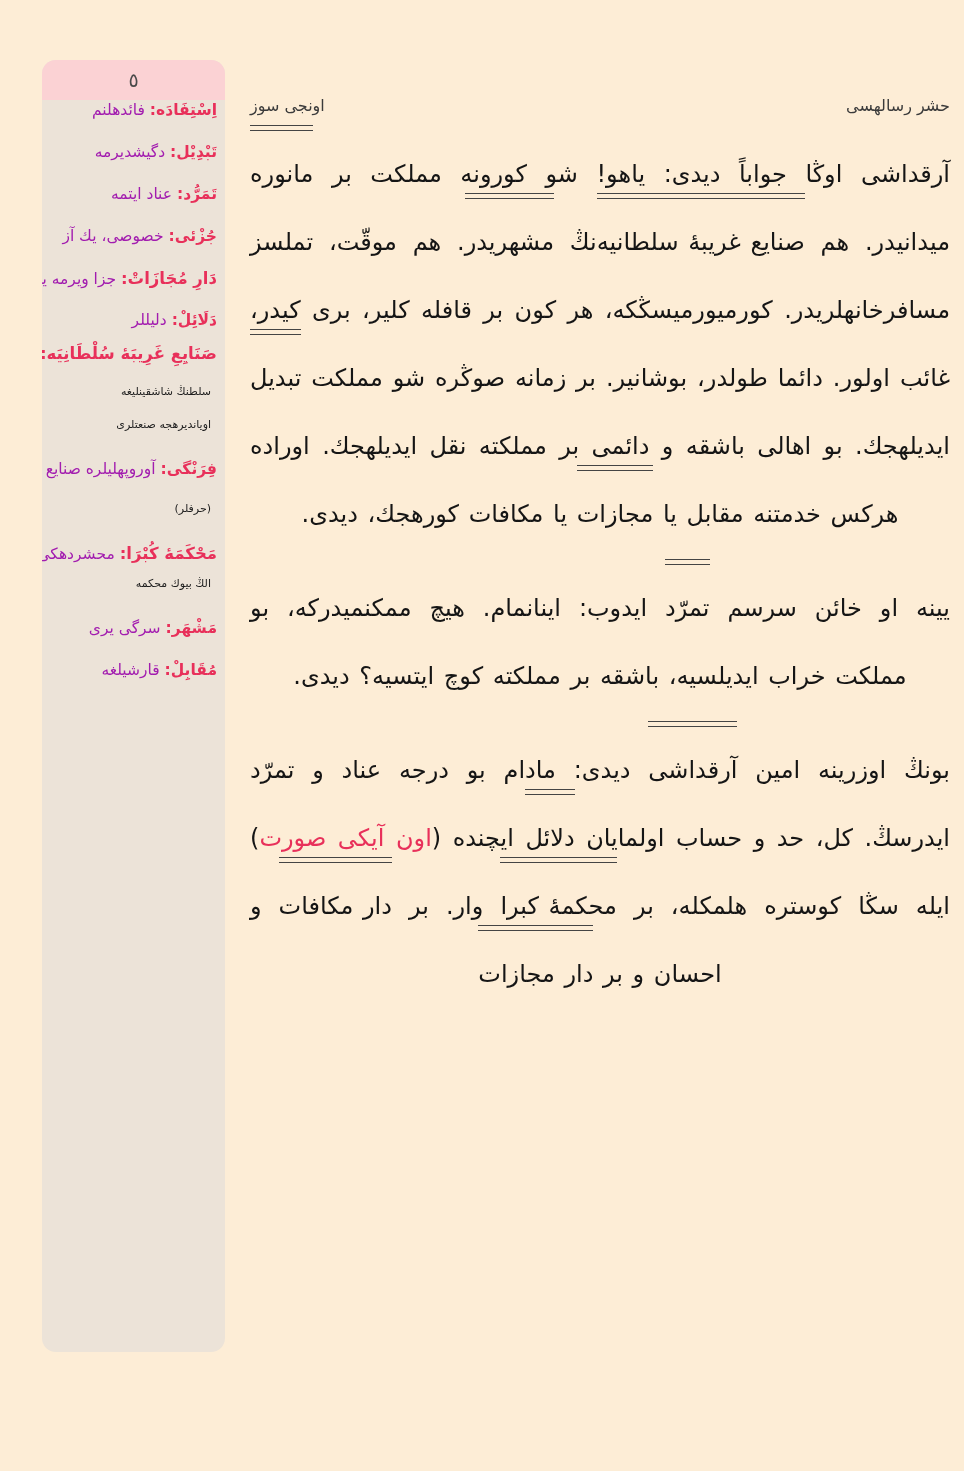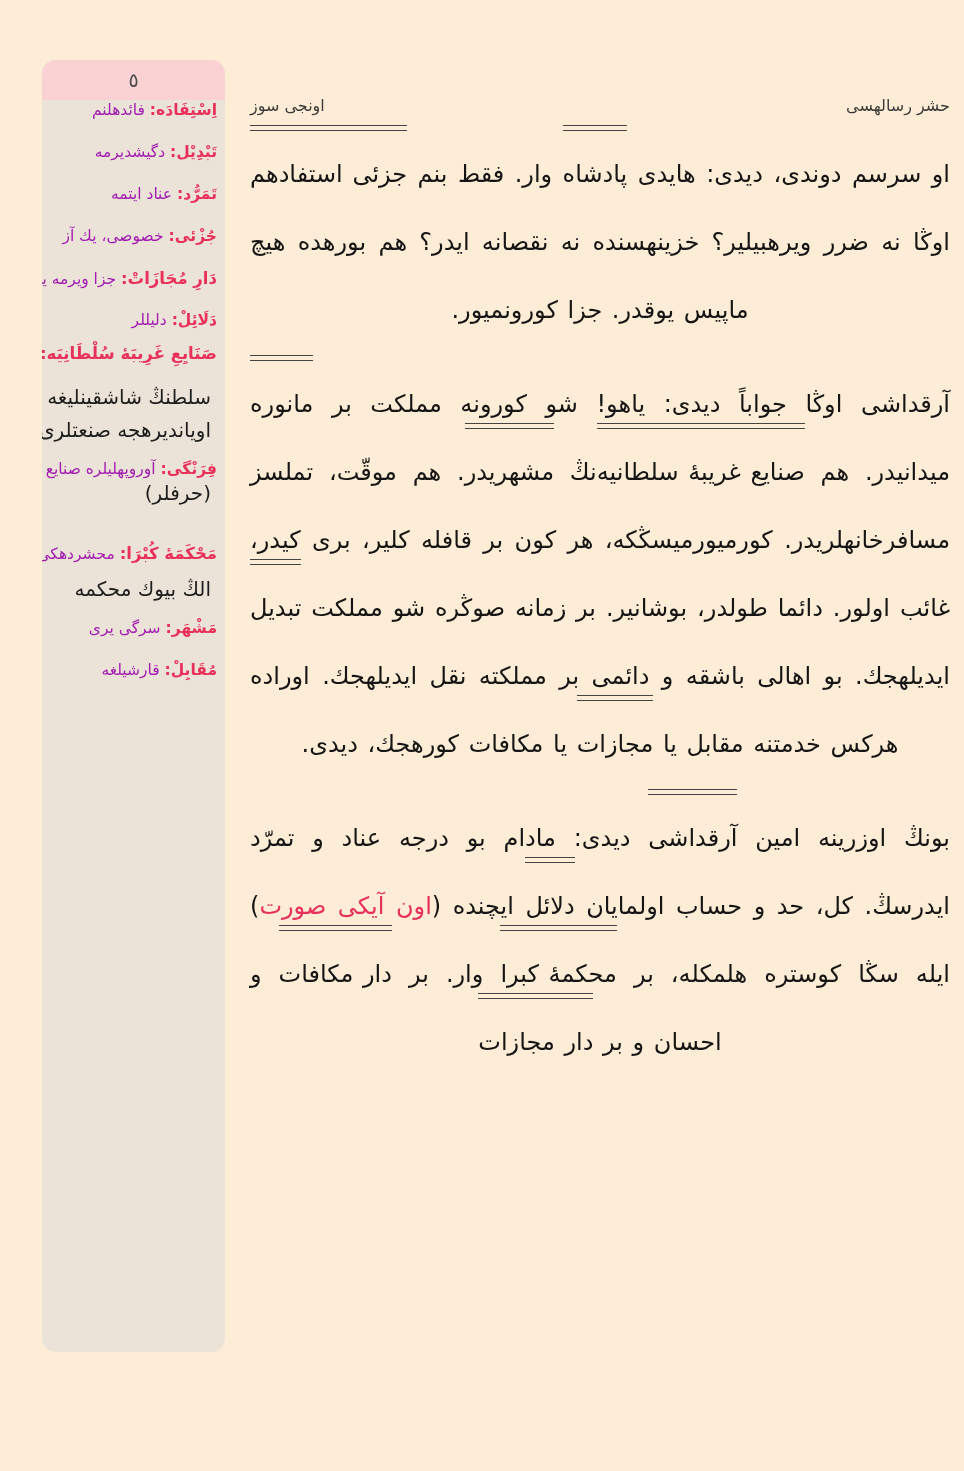--- a/index.html
+++ b/index.html
@@ -60,21 +60,21 @@
     font-weight: 600;
     margin-top: 28px;
   }
   .gloss-def {
     color: #a21caf;
   }
   .gloss-cont {
     position: absolute;
     right: 8px;
     color: #1d1d1d;
-    font-size: 20px;
+    font-size: 11px;
     white-space: nowrap;
     direction: rtl;
     unicode-bidi: isolate;
   }
   .gloss-term-big {
     color: #e8305a;
     font-weight: 700;
     font-size: 16.5px;
   }
 
@@ -151,30 +151,30 @@
       <div class="gloss-entry" style="top: 1px;"><span class="gloss-term">اِسْتِفَادَه:</span><span class="gloss-def"> فائدهلنم</span></div>
       <div class="gloss-entry" style="top: 43px;"><span class="gloss-term">تَبْدِیْل:</span><span class="gloss-def"> دگیشدیرمه</span></div>
       <div class="gloss-entry" style="top: 85px;"><span class="gloss-term">تَمَرُّد:</span><span class="gloss-def"> عناد ایتمه</span></div>
       <div class="gloss-entry" style="top: 127px;"><span class="gloss-term">جُزْئی:</span><span class="gloss-def"> خصوصی، یك آز</span></div>
       <div class="gloss-entry" style="top: 169px;"><span class="gloss-term-big">دَارِ مُجَازَاتْ:</span><span class="gloss-def"> جزا ویرمه یری</span></div>
       <div class="gloss-entry" style="top: 211px;"><span class="gloss-term">دَلَائِلْ:</span><span class="gloss-def"> دلیللر</span></div>
       <div class="gloss-entry" style="top: 244px;"><span class="gloss-term-big">صَنَایِعِ غَرِیبَهٔ سُلْطَانِیَه:</span></div>
       <div class="gloss-cont" style="top: 285px; right: 14px;">سلطنڭ شاشقینلیغه</div>
       <div class="gloss-cont" style="top: 318px; right: 14px;">اویاندیرهجه صنعتلری</div>
       <div class="gloss-entry" style="top: 360px;"><span class="gloss-term">فِرَنْگی:</span><span class="gloss-def"> آوروپهلیلره صنایع</span></div>
-      <div class="gloss-cont" style="top: 381px; right: 14px;">(حرفلر)</div>
+      <div class="gloss-cont" style="top: 402px; right: 14px;">(حرفلر)</div>
       <div class="gloss-entry" style="top: 444px;"><span class="gloss-term-big">مَحْکَمَهٔ کُبْرَا:</span><span class="gloss-def"> محشردهکی</span></div>
       <div class="gloss-cont" style="top: 477px; right: 14px;">الڭ بیوك محکمه</div>
       <div class="gloss-entry" style="top: 519px;"><span class="gloss-term">مَشْهَر:</span><span class="gloss-def"> سرگی یری</span></div>
       <div class="gloss-entry" style="top: 561px;"><span class="gloss-term">مُقَابِلْ:</span><span class="gloss-def"> قارشیلغه</span></div>
     </div>
 </div>
 
 <div id="page-head">
   <span class="head-text">اونجی سوز</span>
   <span class="head-text">حشر رسالهسی</span>
 </div>
 
 <div id="body-text">
-    <p class="para"><span>او سرسم دوندی، دیدی: هایدی </span><span class="ol">پادشاه</span><span> وار. فقط بنم </span><span class="ol">جزئی استفادهم</span><span> اوڭا نه ضرر ویرهبیلیر؟ خزینهسنده نه نقصانه ایدر؟ هم بورهده هیچ ماپیس یوقدر. جزا کورونمیور.</span></p>
     <p class="para"><span>آرقداشی اوڭا جواباً دیدی: یاهو! شو کورونه مملکت بر </span><span class="ol">مانوره</span><span> میدانیدر. هم </span><span class="ol">صنایع غریبهٔ سلطانیه</span><span>نڭ </span><span class="ol">مشهریدر</span><span>. هم موقّت، تملسز مسافرخانهلریدر. کورمیورمیسڭکه، هر کون بر قافله کلیر، بری کیدر، غائب اولور. دائما طولدر، بوشانیر. بر زمانه صوڭره شو مملکت </span><span class="ol">تبدیل</span><span> ایدیلهجك. بو اهالی باشقه و دائمی بر مملکته نقل ایدیلهجك. اوراده هرکس خدمتنه مقابل یا </span><span class="ol">مجازات</span><span> یا مكافات کورهجك، دیدی.</span></p>
+    <p class="para"><span>یینه او خائن سرسم </span><span class="ol">تمرّد</span><span> ایدوب: اینانمام. هیچ ممكنمیدرکه، بو مملکت خراب ایدیلسیه، باشقه بر مملکته کوچ ایتسیه؟ دیدی.</span></p>
     <p class="para last"><span>بونڭ اوزرینه امین </span><span class="ol">آرقداشی</span><span> دیدی: مادام بو درجه عناد و تمرّد ایدرسڭ. کل، حد و حساب اولمایان </span><span class="ol">دلائل</span><span> ایچنده (</span><span class="red-paren">اون آیکی صورت</span><span>) ایله سڭا کوستره هلمكله، بر </span><span class="ol">محكمهٔ کبرا</span><span> وار. بر </span><span class="ol">دار مكافات</span><span> و احسان و بر </span><span class="ol">دار مجازات</span></p>
   </div>
 
 </body></html>

